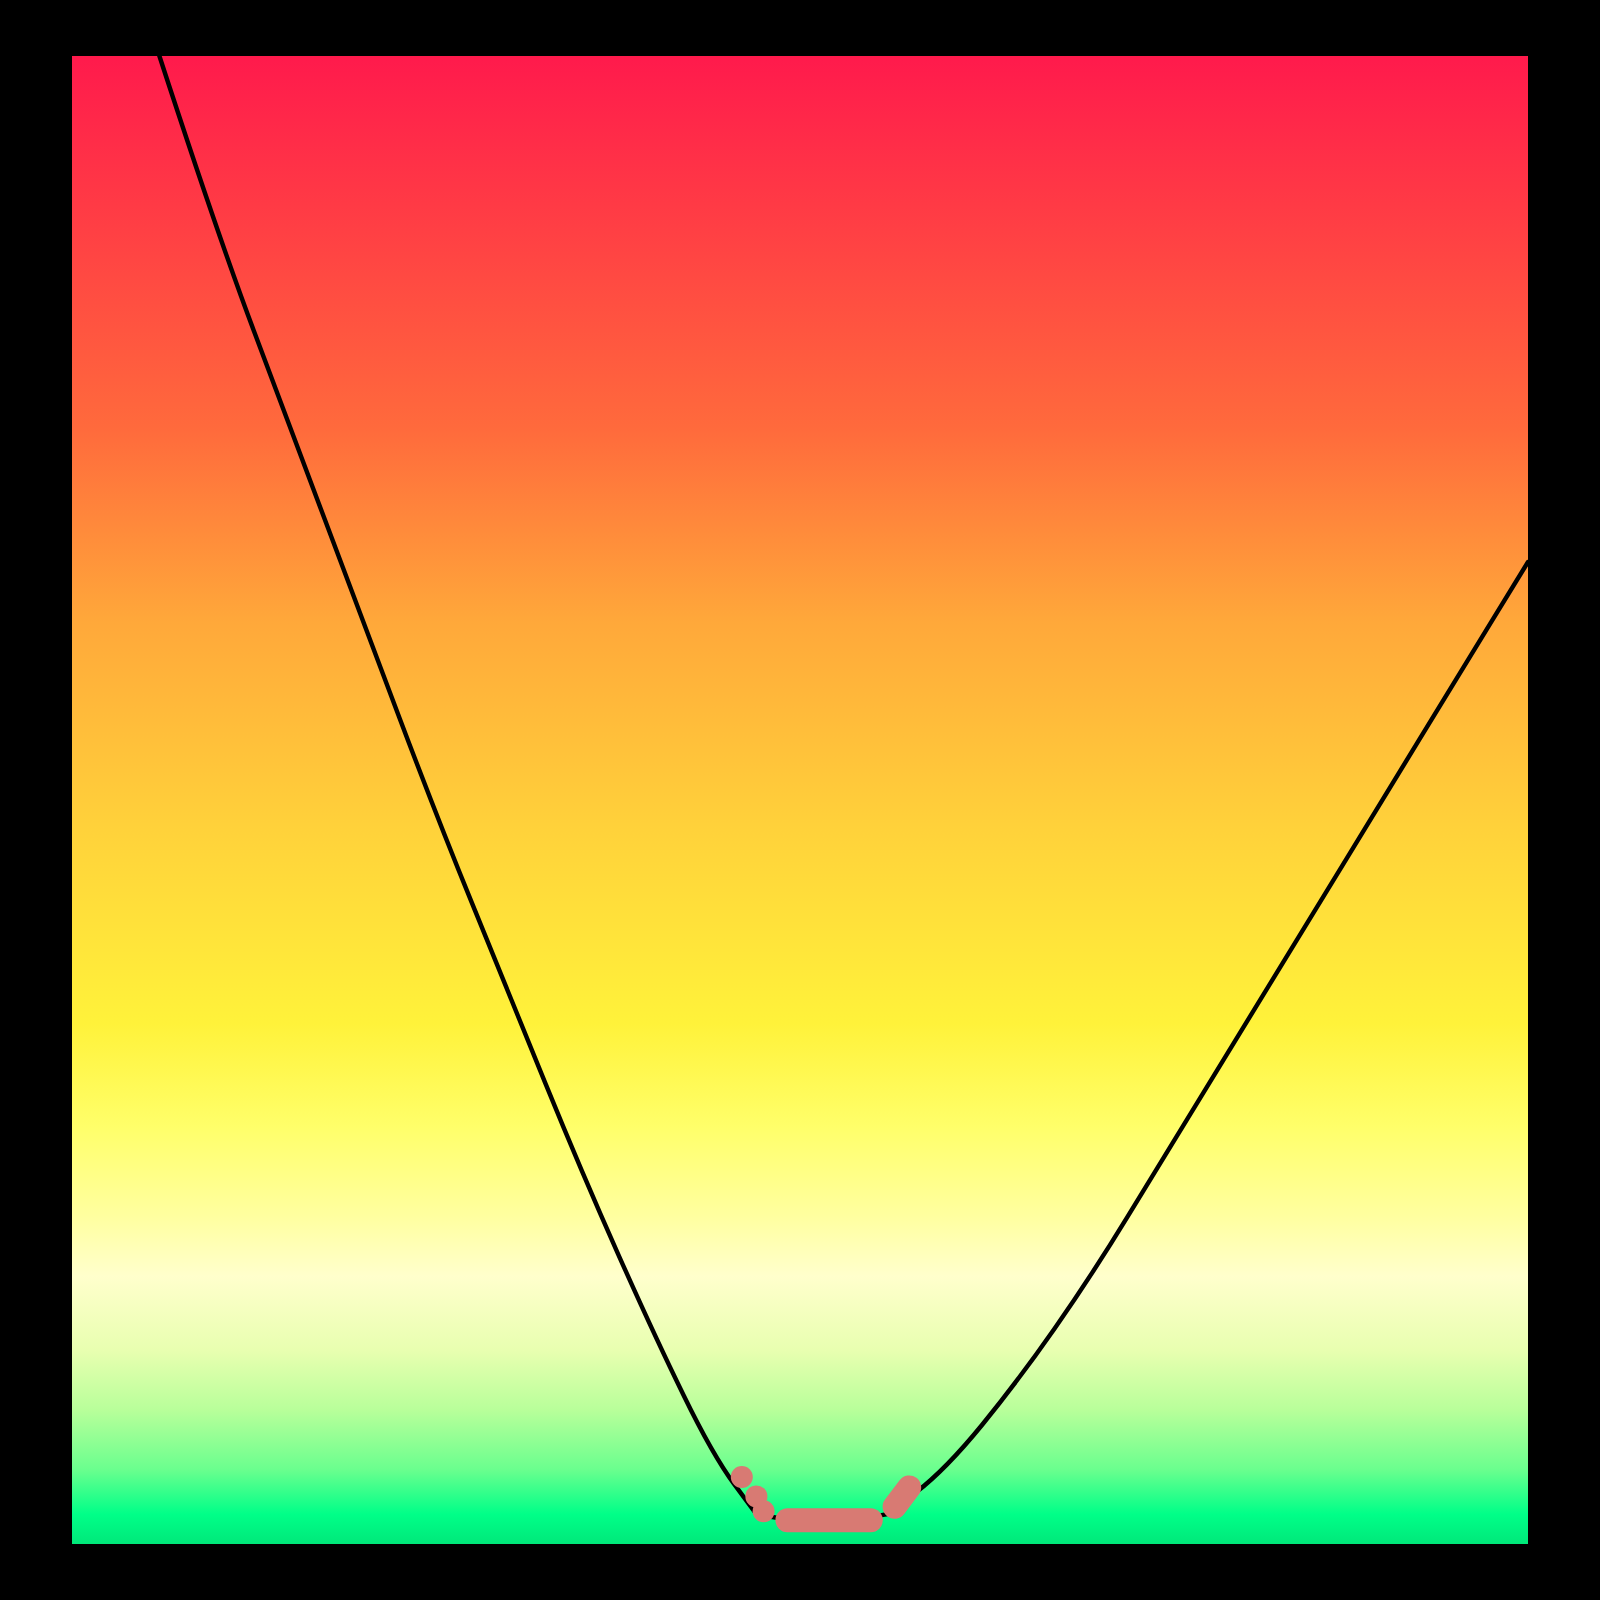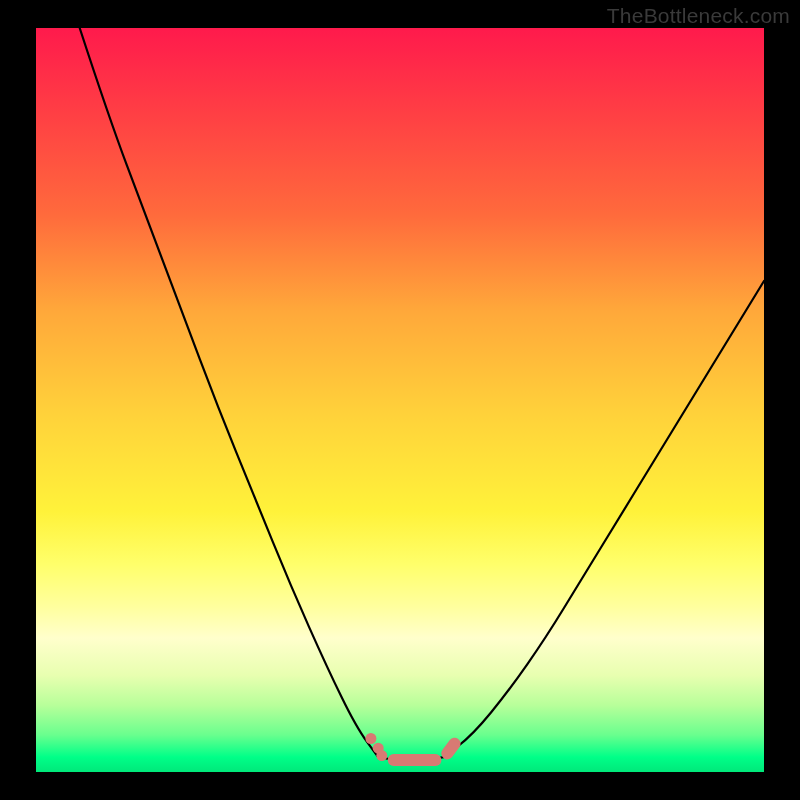--- a/index.html
+++ b/index.html
@@ -84,14 +84,13 @@
       <path class="curve-path" id="curve-path" d="M 43.7 0.0 Q 72.8 89.3 91.0 137.6 Q 109.2 186.0 127.4 234.4 Q 145.6 282.7 163.8 331.1 Q 182.0 379.4 200.2 424.1 Q 218.4 468.7 236.6 513.4 Q 254.8 558.0 273.0 598.9 Q 291.2 639.8 305.8 669.6 Q 320.3 699.4 331.2 714.2 Q 342.2 729.1 342.2 729.1 Q 342.2 729.1 353.1 731.0 Q 364.0 732.8 374.9 732.8 Q 385.8 732.8 396.8 731.0 Q 407.7 729.1 407.7 729.1 Q 407.7 729.1 422.2 718.0 Q 436.8 706.8 455.0 684.5 Q 473.2 662.2 491.4 636.1 Q 509.6 610.1 527.8 580.3 Q 546.0 550.6 564.2 520.8 Q 582.4 491.0 600.6 461.3 Q 618.8 431.5 637.0 401.8 Q 655.2 372.0 673.4 342.2 Q 691.6 312.5 709.8 282.7 L 728.0 253.0"></path>
       <g id="markers-group">
           <circle cx="334.9" cy="710.5" r="5.5" class="marker"></circle>
           <circle cx="342.2" cy="720.2" r="5.5" class="marker"></circle>
           <circle cx="345.8" cy="727.6" r="5.5" class="marker"></circle>
           <rect x="351.7" y="726.1" width="53.7" height="12" rx="6" class="marker-pill"></rect>
           <line x1="411.3" y1="725.4" x2="418.6" y2="715.7" stroke="#d87a73" stroke-width="12" stroke-linecap="round"></line>
         </g>
     </svg>
   </div>
-  <div class="watermark">TheBottleneck.com</div>
 </div>
 
 </body></html>

